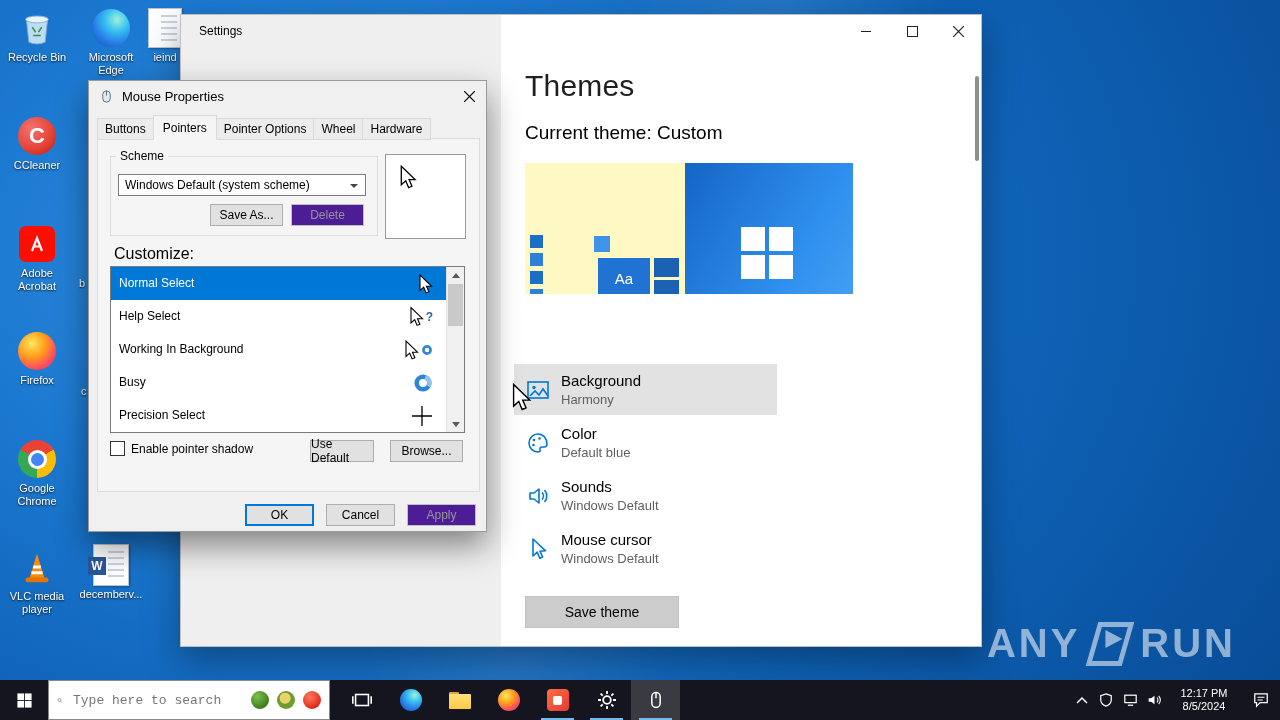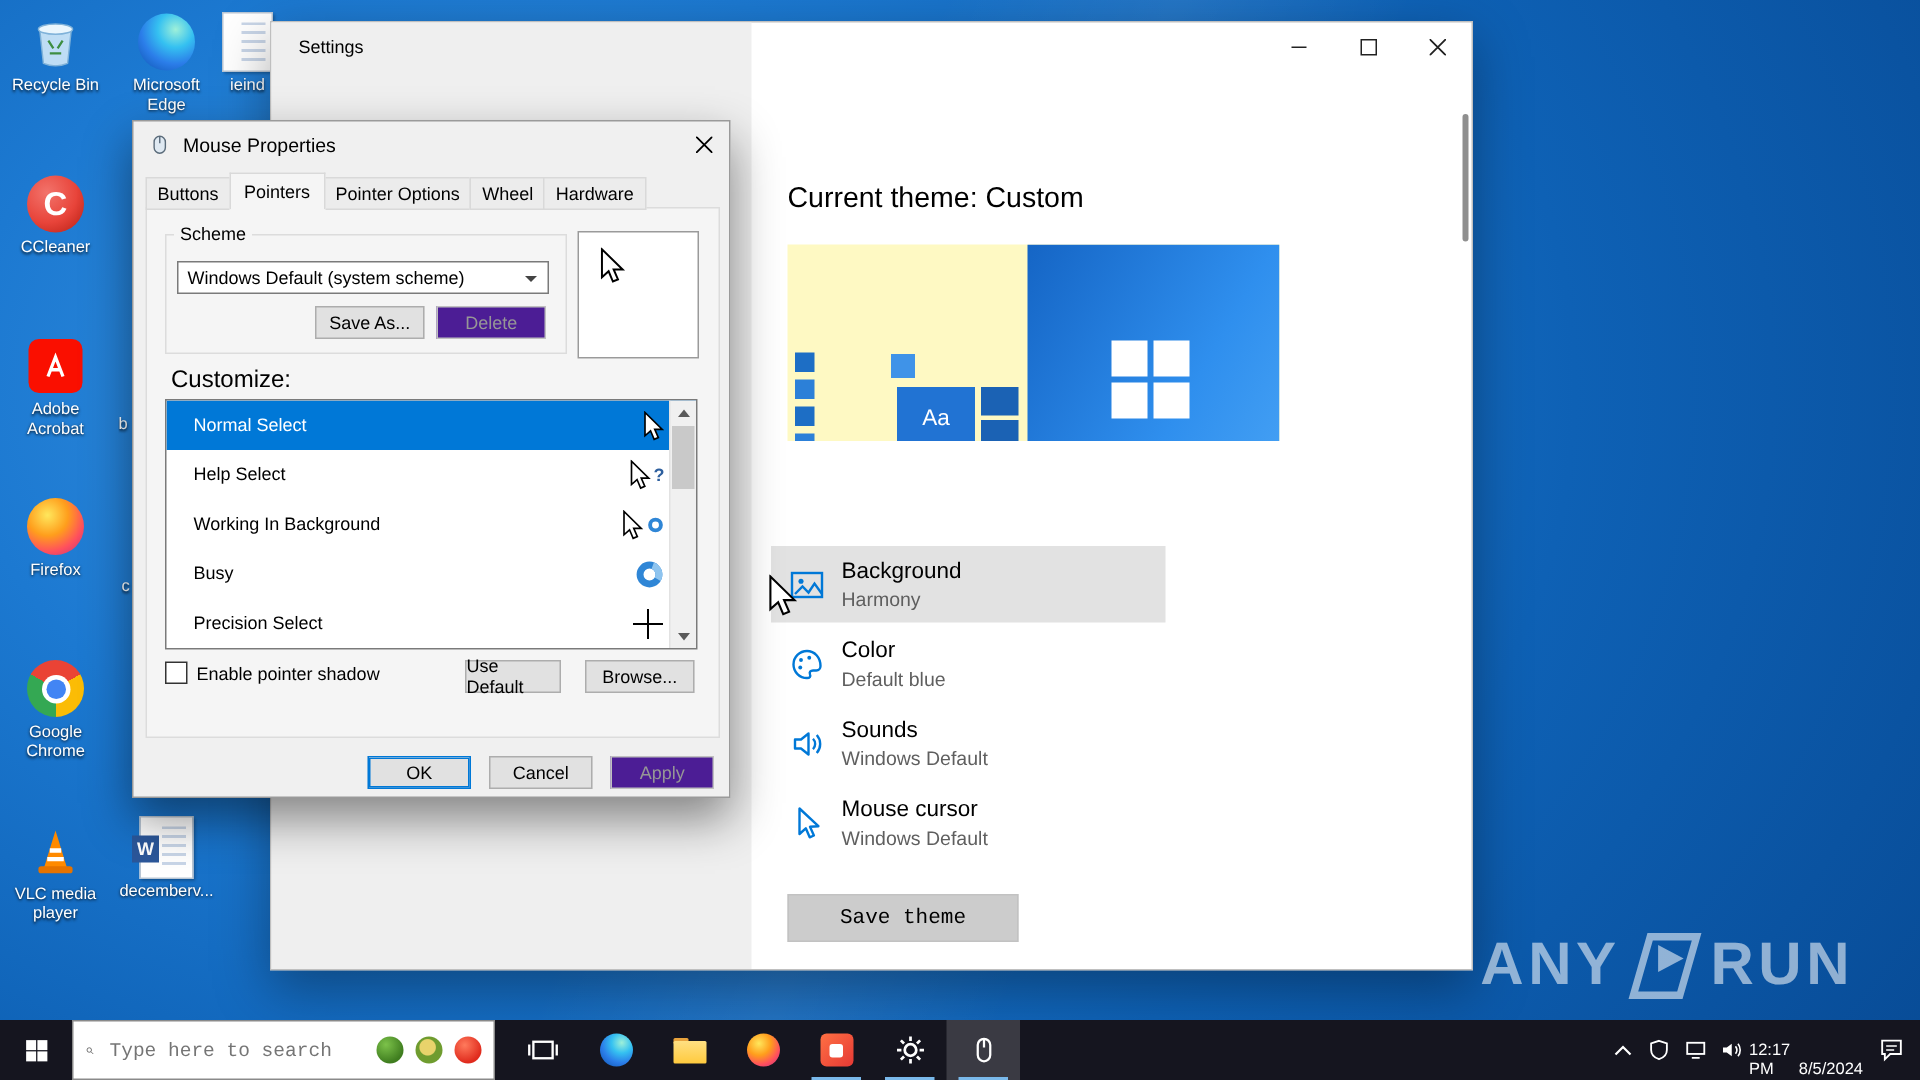--- a/index.html
+++ b/index.html
@@ -44,21 +44,21 @@
   .aa{display:flex;align-items:center;justify-content:center;color:#fff;font-size:15px}
   .tp-win{position:absolute;left:160px;top:0;width:168px;height:186px;background:linear-gradient(120deg,#1565c5 0%,#2f8fee 60%,#49a4f5 100%)}
   .winlogo{position:absolute;display:grid;grid-template-columns:24px 24px;grid-template-rows:24px 24px;gap:4px}
   .winlogo div{background:#fff}
   .trow{position:absolute;left:333px;width:263px;height:51px}
   .trow.hl{background:#e2e2e2}
   .trow .ticn{position:absolute;left:12px;top:14px;width:24px;height:24px}
   .trow .t1{position:absolute;left:47px;top:8px;font-size:15px;color:#000}
   .trow .t2{position:absolute;left:47px;top:28px;font-size:13px;color:#5f5f5f}
   .savebtn{position:absolute;left:344px;top:581px;width:152px;height:30px;background:#cccccc;border:1px solid #c2c2c2;
-    font-size:14px;color:#000;display:flex;align-items:center;justify-content:center;font-family:Liberation Mono, monospace}
+    font-size:14px;color:#000;display:flex;align-items:center;justify-content:center;font-family:Liberation Sans, sans-serif}
 
   
   .dlg{position:absolute;left:88px;top:80px;width:397px;height:450px;background:#f0f0f0;z-index:20;
     border:1px solid #9a9a9a;box-shadow:0 14px 30px rgba(0,0,0,.45);font-size:12px;color:#000}
   .dlg-tb{position:absolute;left:0;top:0;width:100%;height:30px;display:flex;align-items:center;padding-left:10px;box-sizing:border-box}
   .dlg-title{margin-left:8px;font-size:13px}
   .dlg-close{position:absolute;right:0;top:0;width:34px;height:30px;display:flex;align-items:center;justify-content:center}
   .dtabs{position:absolute;left:8px;top:34px;display:flex;align-items:flex-end;z-index:3}
   .dtab{font-size:12px;padding:3px 7px 3px;border:1px solid #d9d9d9;background:#ececec;margin-right:-1px;white-space:nowrap}
   .dtab.active{background:#f5f5f5;border-bottom:1px solid #f5f5f5;padding:5px 9px 4px;position:relative;z-index:4}
@@ -68,21 +68,21 @@
   .combo{position:absolute;left:20px;top:35px;width:248px;height:22px;background:#fff;border:1px solid #7a7a7a;
     display:flex;align-items:center;padding-left:6px;box-sizing:border-box}
   .combo .caret{position:absolute;right:7px;top:9px;width:0;height:0;border-left:4px solid transparent;border-right:4px solid transparent;border-top:4px solid #444}
   .b32{position:absolute;height:22px;background:#e1e1e1;border:1px solid #adadad;font-size:12px;color:#000;
     display:flex;align-items:center;justify-content:center;font-family:Liberation Sans, sans-serif;box-sizing:border-box}
   .b32.dis{background:#4c1d95;border-color:#c0c0c0;color:#969696}
   .b32.def{border:1px solid #0078d7;box-shadow:inset 0 0 0 1px #0078d7}
   .pvbox{position:absolute;left:287px;top:15px;width:79px;height:83px;background:#fff;border:1px solid #9a9a9a}
   .cust-lbl{position:absolute;left:16px;top:106px;font-size:16px}
   .lbox{position:absolute;left:12px;top:127px;width:355px;height:167px;background:#fff;border:1px solid #7a7a7a;box-sizing:border-box;overflow:hidden}
-  .lrow{position:relative;height:33px;line-height:33px;padding-left:18px;font-size:12px;color:#000;width:336px}
+  .lrow{position:relative;height:33px;line-height:33px;padding-left:8px;font-size:12px;color:#000;width:336px}
   .lrow.sel{background:#0078d7;color:#fff}
   .licon{position:absolute;right:22px;top:50%;transform:translateY(-50%);display:flex;align-items:center;gap:2px}
   .lsb{position:absolute;right:0;top:0;width:17px;height:165px;background:#f0f0f0;border-left:1px solid #e2e2e2}
   .lsb .up,.lsb .dn{position:absolute;left:0;width:17px;height:16px;display:flex;align-items:center;justify-content:center}
   .lsb .up{top:0}.lsb .dn{bottom:0}
   .tri-up{width:0;height:0;border-left:4px solid transparent;border-right:4px solid transparent;border-bottom:5px solid #5a5a5a}
   .tri-dn{width:0;height:0;border-left:4px solid transparent;border-right:4px solid transparent;border-top:5px solid #5a5a5a}
   .lsb .thumb{position:absolute;left:1px;top:17px;width:15px;height:42px;background:#c9c9c9}
   .chk{position:absolute;left:12px;top:302px;display:flex;align-items:center;gap:6px;font-size:12px}
   .chk .box{width:13px;height:13px;background:#fff;border:1px solid #333}
@@ -105,21 +105,21 @@
   .tb-app.running:after{content:'';position:absolute;left:8px;right:8px;bottom:0;height:2px;background:#79b8ea}
   .tb-app.activeapp{background:rgba(255,255,255,.16)}
   .tb-search{width:282px;background:#fff;border:1px solid #8a8a8a;display:flex;align-items:center;padding:0 8px;gap:8px;box-sizing:border-box;flex:0 0 auto}
   .tb-search input{border:none;outline:none;flex:1;font-size:13px;color:#4d4d4d;background:transparent;font-family:Liberation Mono, monospace}
   .food{width:18px;height:18px;border-radius:50%;flex:0 0 auto}
   .food.broccoli{background:radial-gradient(circle at 35% 30%, #7cc24a, #3f7d1f 70%)}
   .food.avocado{background:radial-gradient(circle at 45% 40%, #e8d36b 0 35%, #6f9c2f 40% 100%)}
   .food.tomato{background:radial-gradient(circle at 38% 32%, #ff7a5c, #e02b1d 70%)}
   .tray{margin-left:auto;display:flex;align-items:center}
   .tray-ic{width:24px;height:40px;display:flex;align-items:center;justify-content:center}
-  .clock{width:76px;height:40px;display:flex;flex-direction:row;align-items:flex-end;justify-content:center;color:#fff;font-size:11px;line-height:13px}
+  .clock{width:76px;height:40px;display:flex;flex-direction:column;align-items:center;justify-content:center;color:#fff;font-size:11px;line-height:13px}
   .folder{position:relative;width:22px;height:17px}
   .folder .back{position:absolute;left:0;top:0;width:10px;height:4px;background:#e8a33d;border-radius:1px}
   .folder .body{position:absolute;left:0;top:2px;width:22px;height:15px;background:linear-gradient(#ffe082,#ffca3e);border-radius:1px}
   .redapp{width:22px;height:22px;border-radius:4px;background:linear-gradient(135deg,#ff7043,#e53935);display:flex;align-items:center;justify-content:center}
   .redapp div{width:9px;height:9px;background:#fff;border-radius:2px}
 </style>
 </head>
 <body>
 
 <svg width="0" height="0" style="position:absolute">
@@ -228,20 +228,21 @@
       </div>
     <div class="sw-ctl max">
         <div class="glyph-max"></div>
       </div>
     <div class="sw-ctl close">
       <svg width="11" height="11" viewBox="0 0 10 10">
           <path d="M0 0 L10 10 M10 0 L0 10" stroke="#222" stroke-width="1.1"></path>
         </svg>
     </div>
 
+    <div class="sw-h1">Themes</div>
     <div class="sw-cur">Current theme: Custom</div>
 
     <div class="tprev">
       <div class="tile" style="left:5px;top:72px;width:13px;height:13px;background:#1d6ec5"></div>
       <div class="tile" style="left:5px;top:90px;width:13px;height:13px;background:#2c80d8"></div>
       <div class="tile" style="left:5px;top:108px;width:13px;height:13px;background:#1d6ec5"></div>
       <div class="tile" style="left:5px;top:126px;width:13px;height:13px;background:#2c80d8"></div>
       <div class="tile" style="left:5px;top:144px;width:13px;height:13px;background:#1d6ec5"></div>
       <div class="tile" style="left:5px;top:162px;width:13px;height:13px;background:#2c80d8"></div>
       <div class="tile" style="left:69px;top:73px;width:16px;height:16px;background:#3f93e8"></div>

